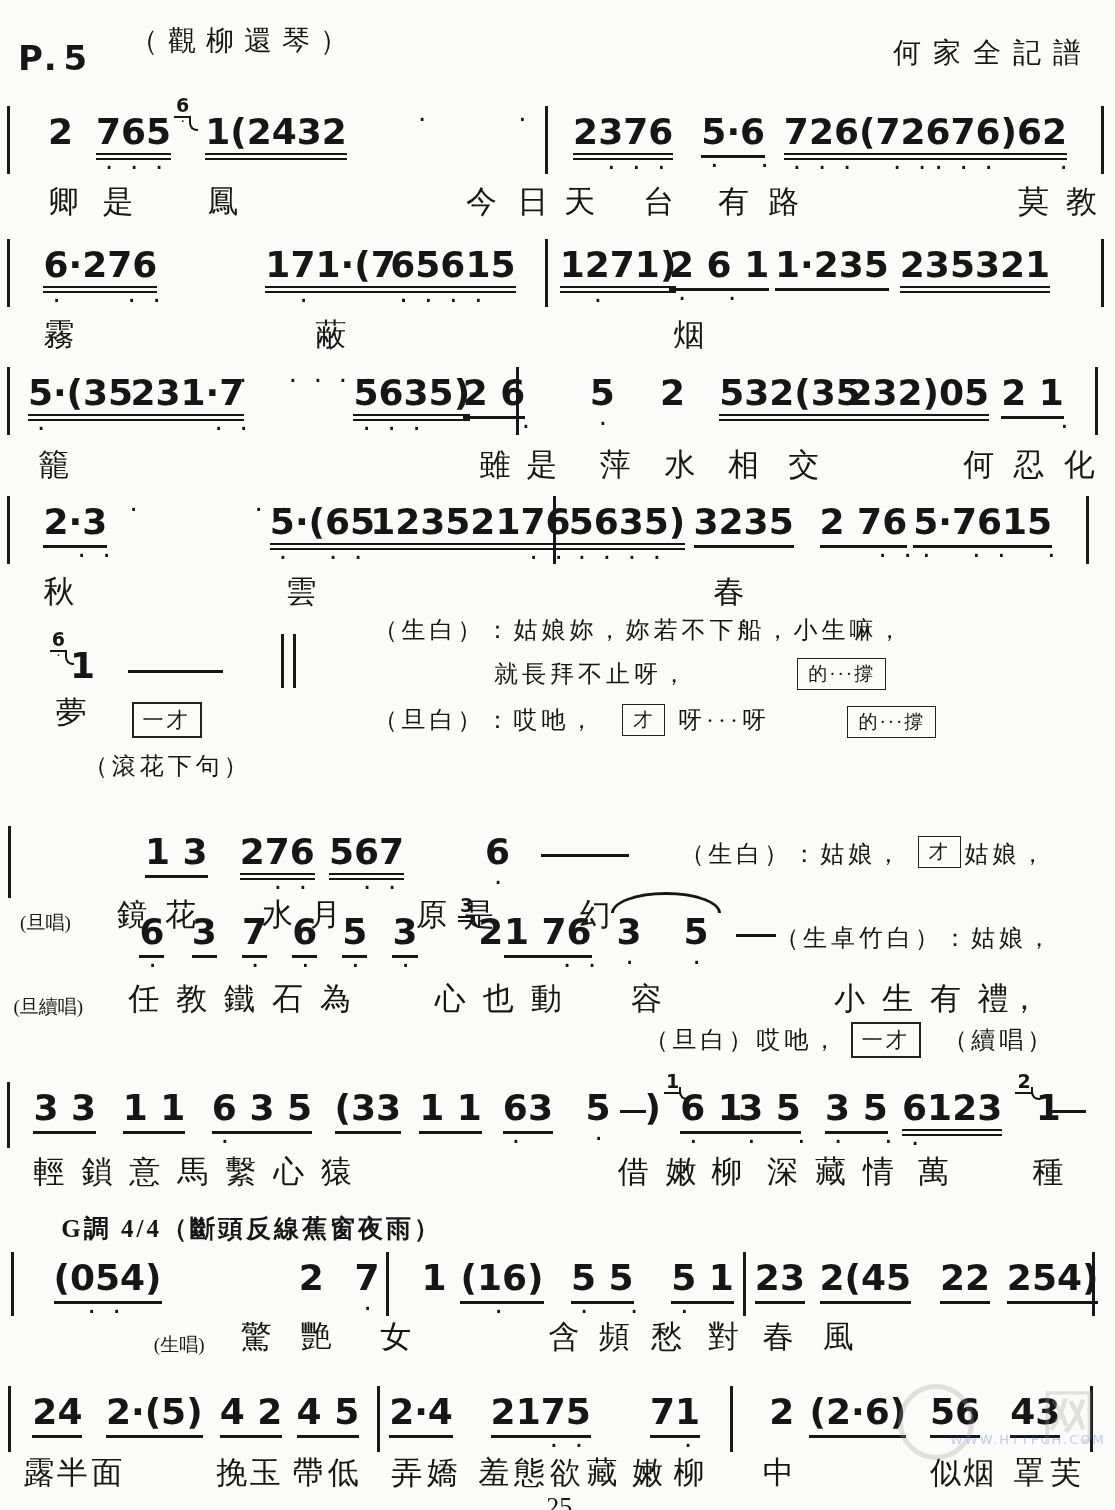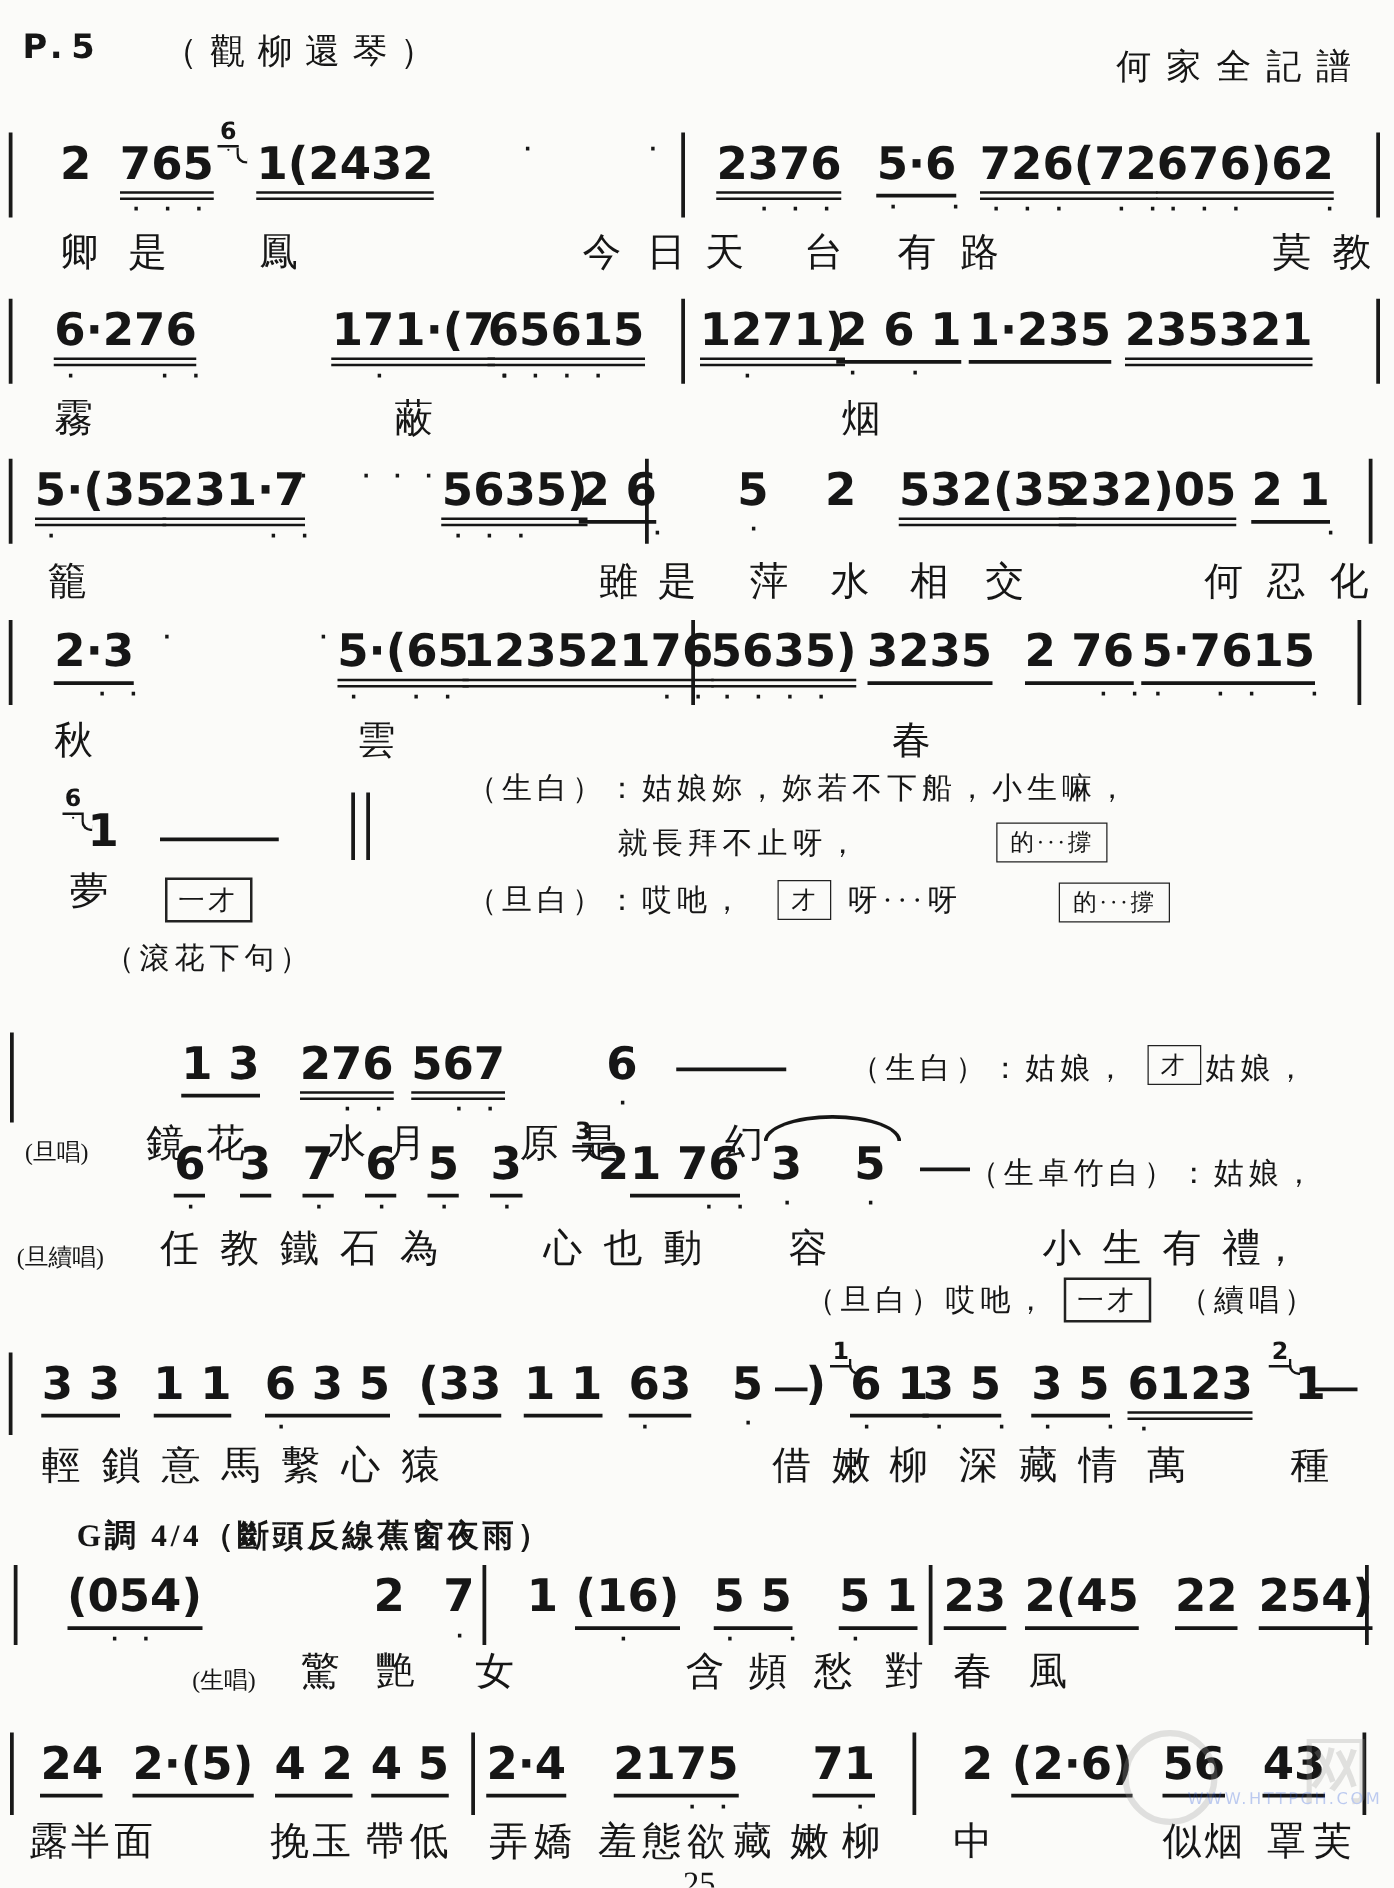--- a/index.html
+++ b/index.html
@@ -1,22 +1,22 @@
 <!DOCTYPE html>
 <html><head>
 <meta charset="utf-8">
 <style>
   html,body{margin:0;padding:0;width:1115px;height:1510px;overflow:hidden;
     background:#fbfbf9;color:#161616;}
   #page{position:relative;width:1115px;height:1510px;
     font-family:"Liberation Serif",serif;}
   
   .hdr{position:absolute;top:22px;left:0;width:100%;font-size:28px;letter-spacing:6px;}
-  .hdr .plabel{position:absolute;left:18px;top:0;font-family:"DejaVu Sans",sans-serif;
-    font-weight:bold;font-size:27px;letter-spacing:7px;}
+  .hdr .plabel{position:absolute;left:18px;top:16px;font-family:"DejaVu Sans",sans-serif;
+    font-weight:bold;font-size:34px;letter-spacing:7px;}
   .hdr .ptitle{position:absolute;left:130px;top:0;letter-spacing:10px;}
   .hdr .credit{position:absolute;right:22px;top:12px;letter-spacing:12px;}
   
   .system{position:absolute;left:0;width:100%;height:150px;z-index:2;}
   .barline{position:absolute;top:-6px;width:3px;background:#191919;}
   .dbl{width:9px;background:transparent;border-left:3px solid #191919;border-right:3px solid #191919;}
   .ngroup{position:absolute;top:0;white-space:nowrap;}
   .nt{display:inline-block;font-family:"DejaVu Sans",sans-serif;font-weight:bold;
     font-size:36px;line-height:40px;white-space:pre;padding-bottom:3px;}
   .b0{border-bottom:none;}

